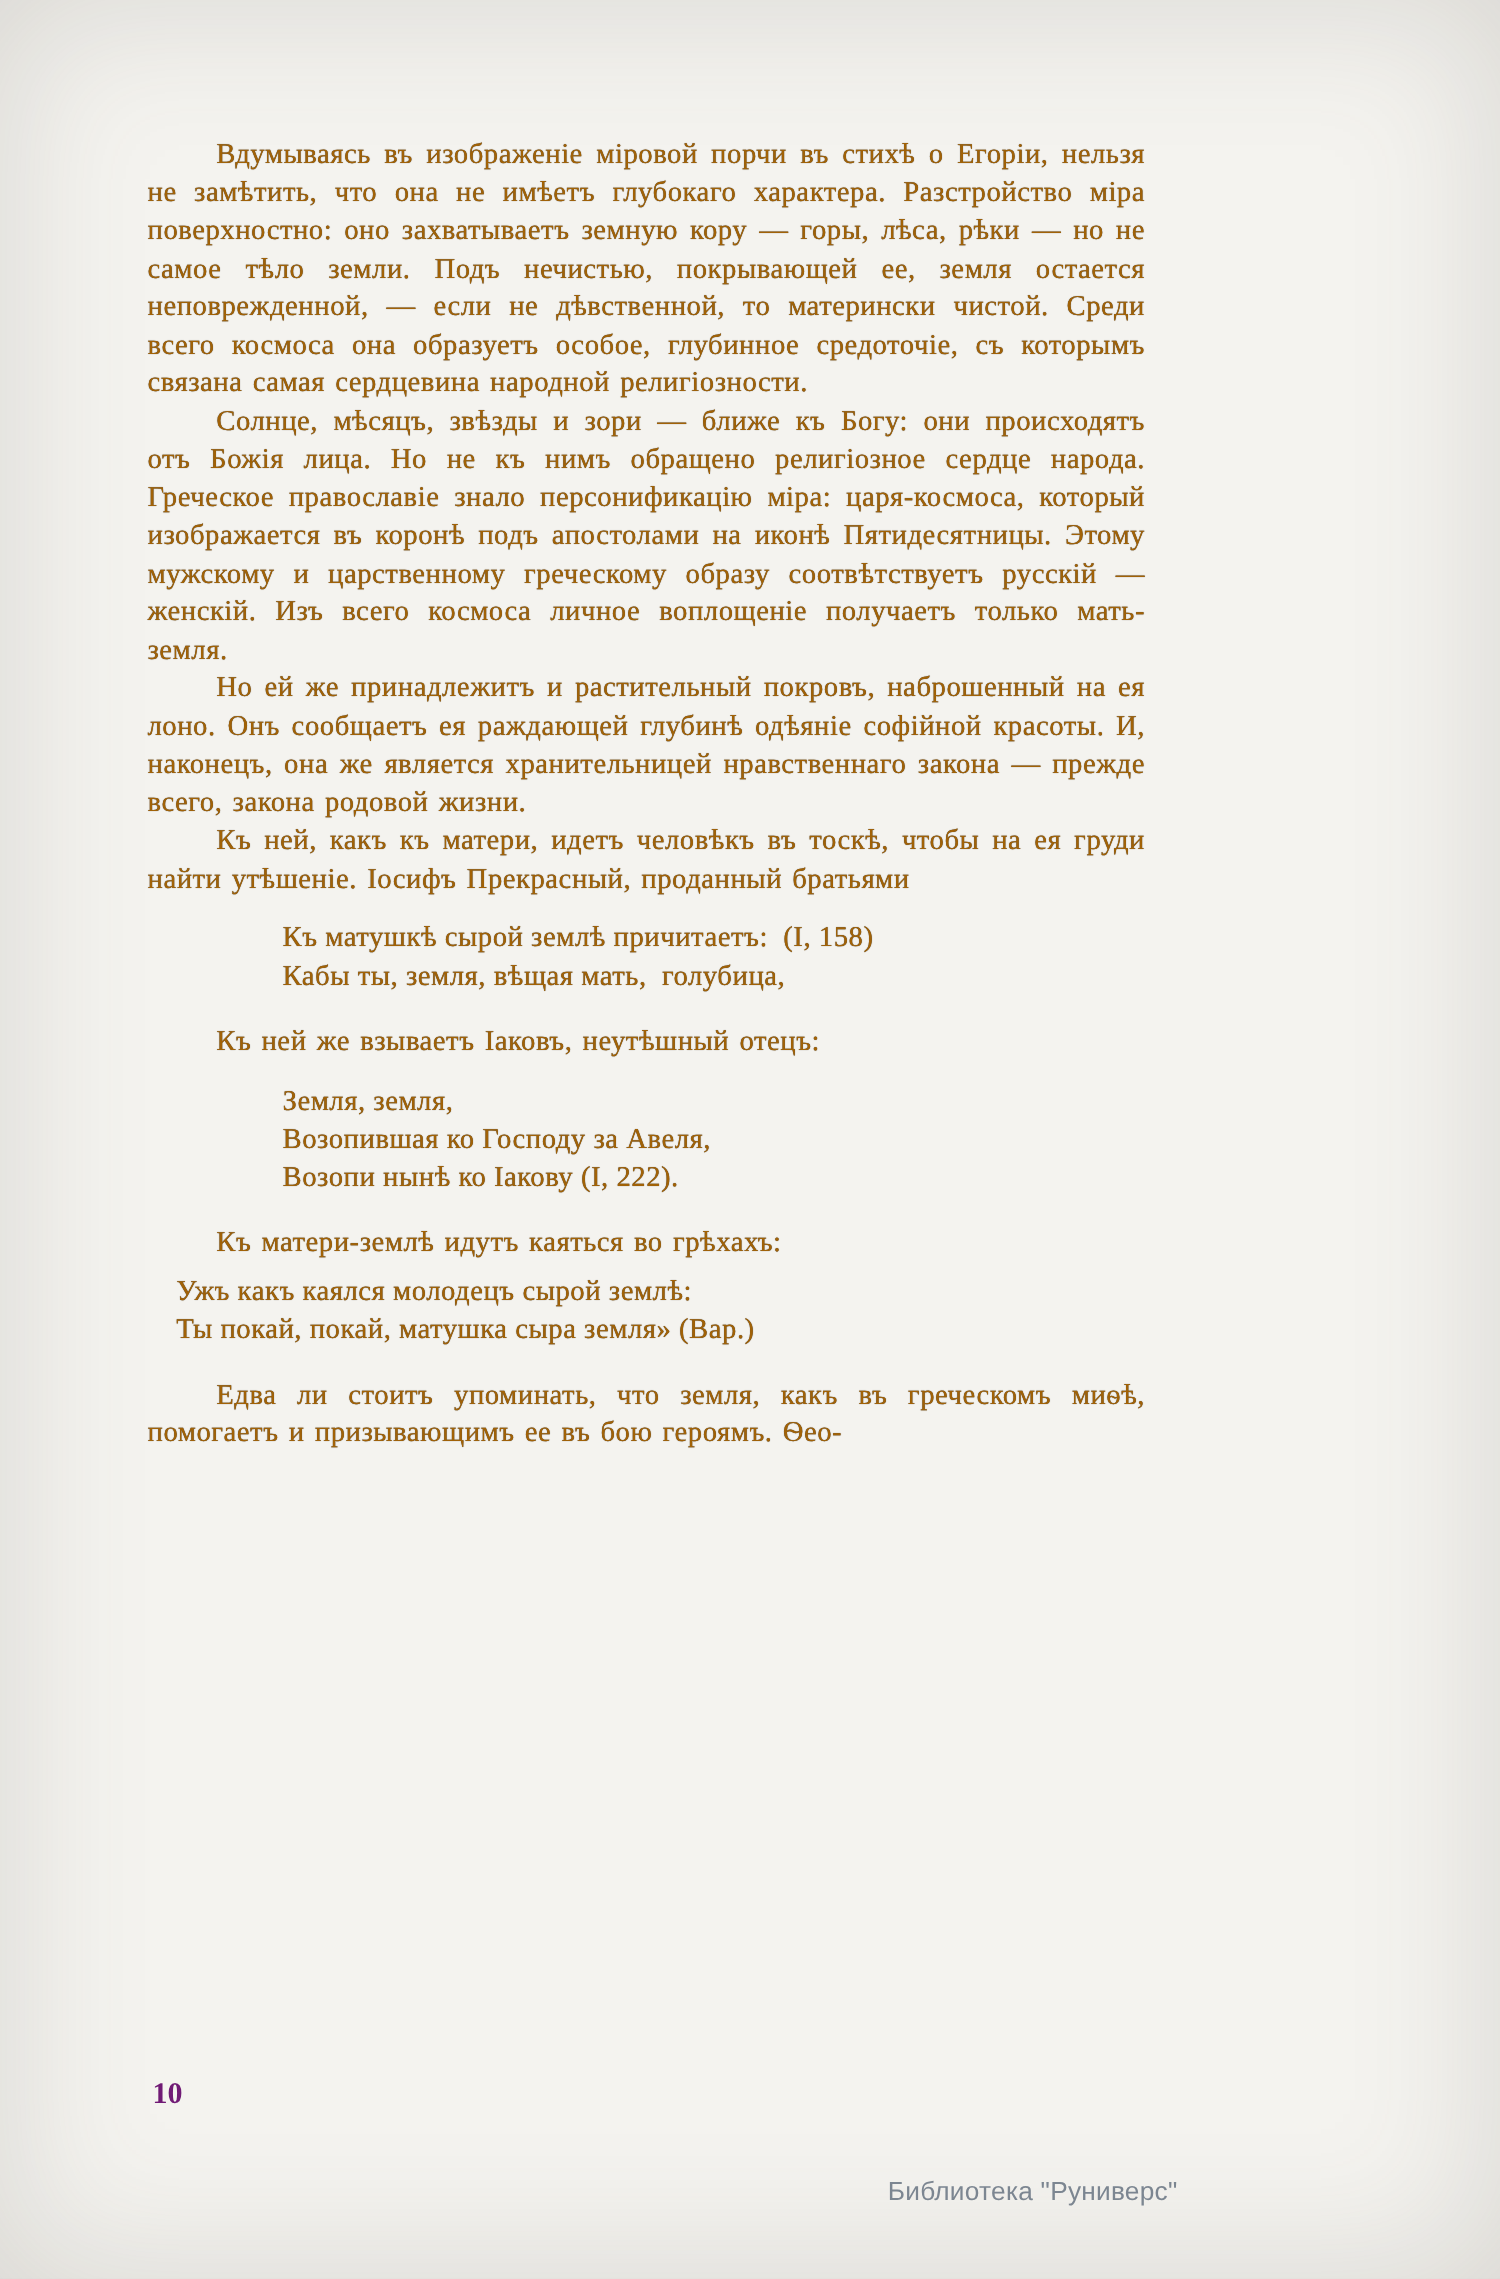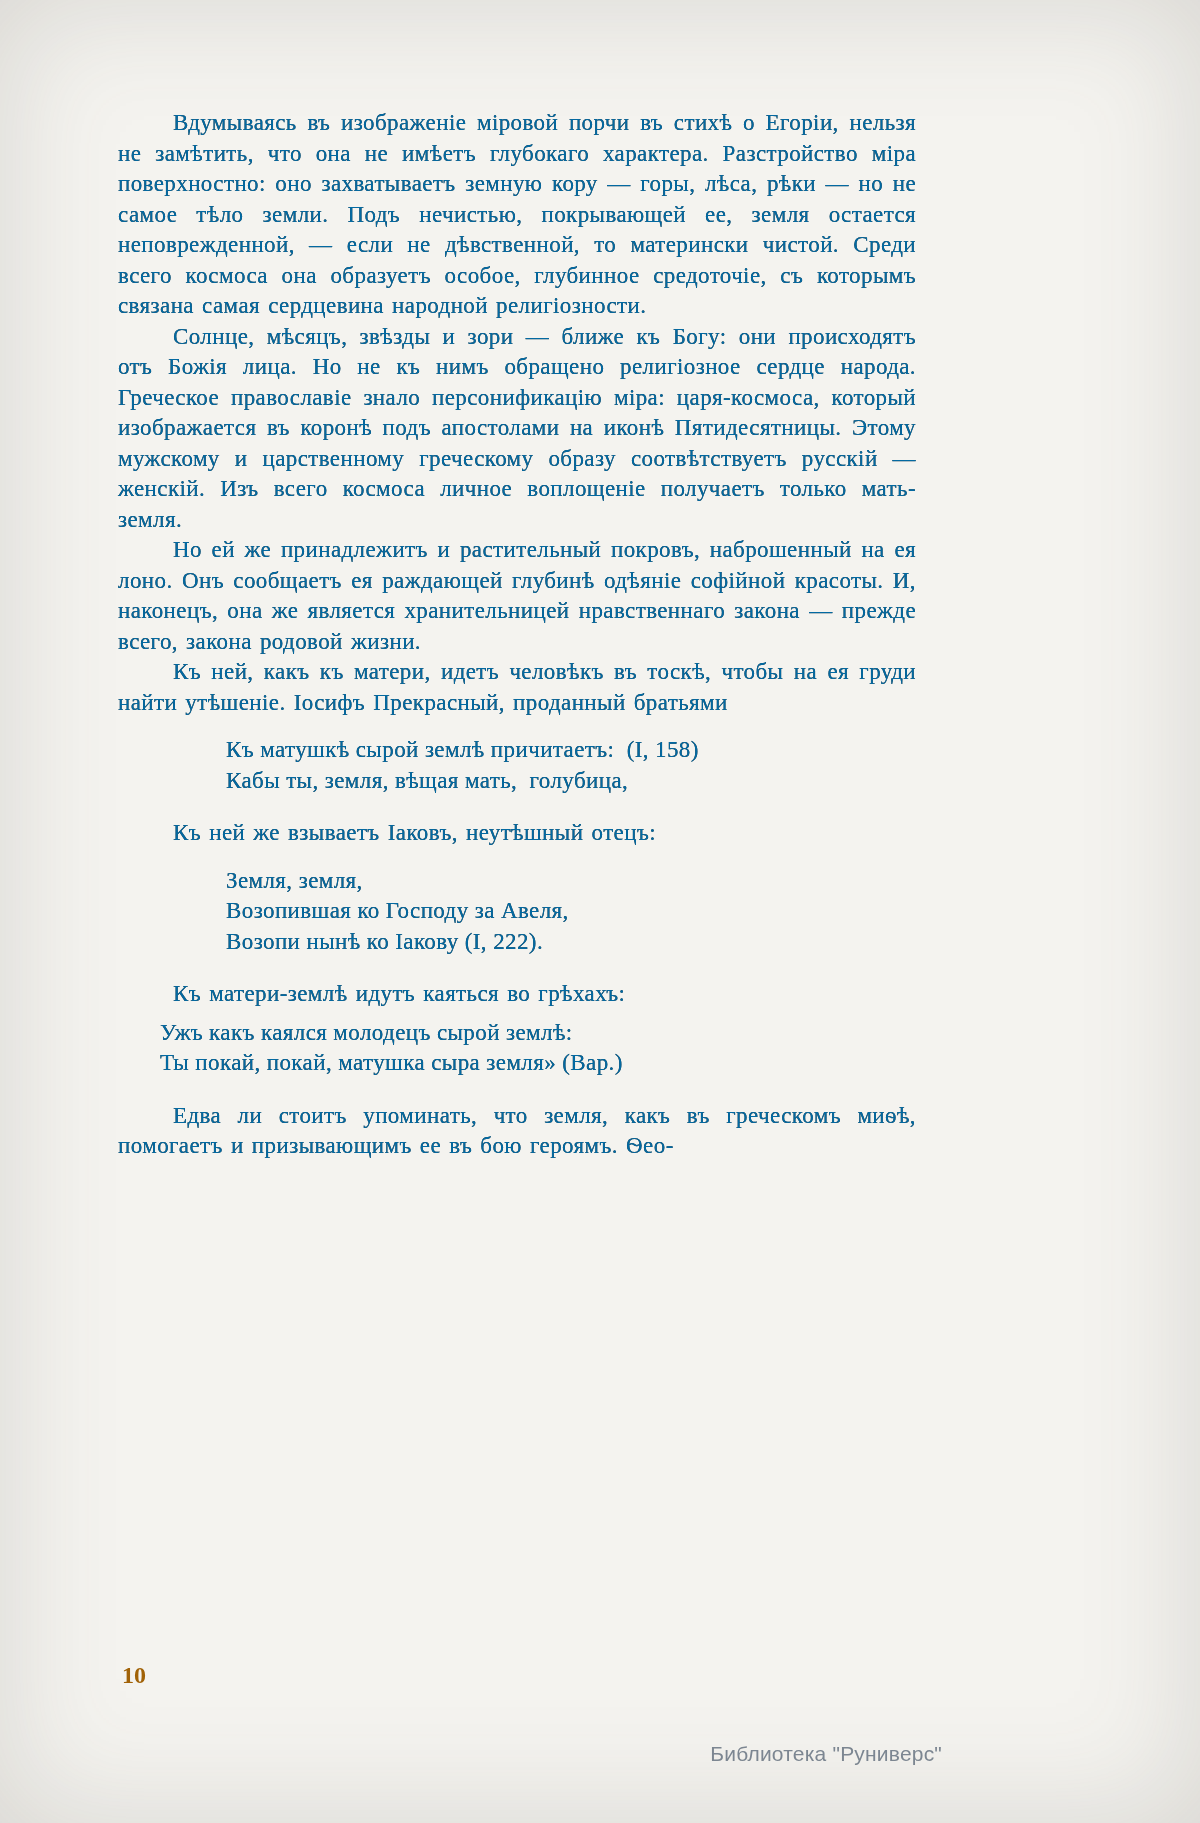--- a/index.html
+++ b/index.html
@@ -18,49 +18,49 @@
     height: 1823px;
     background: #f4f3ef;
     box-shadow: inset 0 0 120px rgba(90, 85, 75, 0.18);
     overflow: hidden;
   }
   .text-column {
     position: absolute;
     left: 118px;
     top: 108px;
     width: 798px;
-    color: #0369a1;
+    color: #a16207;
     font-size: 23px;
     line-height: 30.5px;
     letter-spacing: 0.4px;
     text-shadow: 0 0 0.6px rgba(20, 17, 14, 0.85);
   }
   .para {
     margin: 0;
     text-align: justify;
     text-indent: 55px;
     word-spacing: 2px;
   }
   .verse {
     margin: 17px 0 22px 108px;
   }
   .verse.shallow {
-    margin-left: 42px;
+    margin-left: 23px;
     margin-top: 8px;
   }
   .verse-line {
     white-space: pre-wrap;
   }
   .page-number {
     position: absolute;
     left: 122px;
     top: 1662px;
     font-size: 24px;
     font-weight: bold;
-    color: #a16207;
+    color: #701a75;
   }
   .watermark {
     position: absolute;
     right: 258px;
     top: 1742px;
     font-family: "Liberation Sans", "DejaVu Sans", sans-serif;
     font-size: 21px;
     color: #7c8691;
     letter-spacing: 0.2px;
   }

